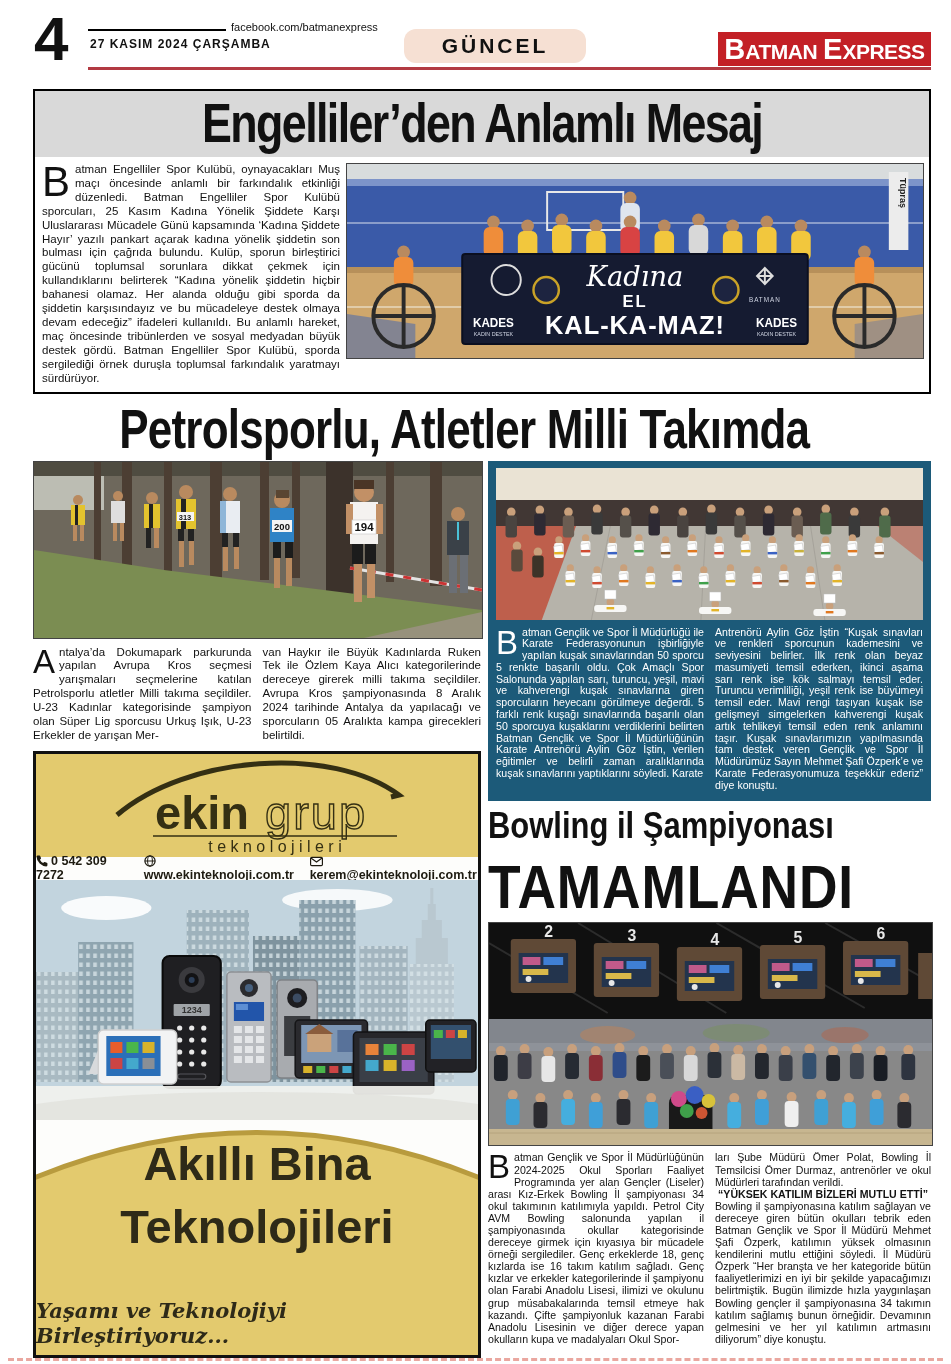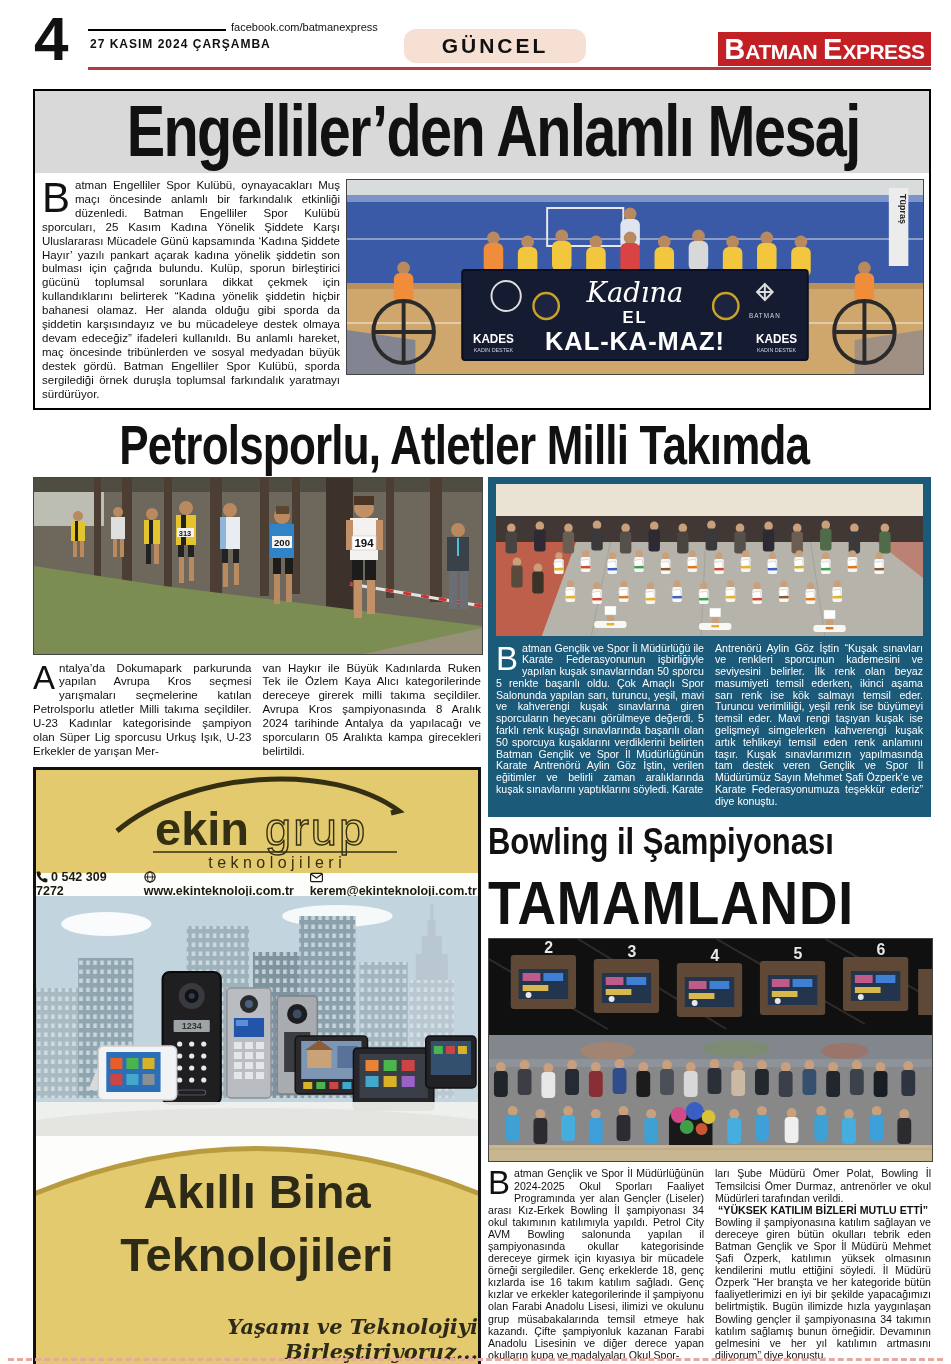--- a/index.html
+++ b/index.html
@@ -23,21 +23,21 @@
   .content{padding:0 20px 0 33px;}
   .condense{display:inline-block;transform:scaleX(0.8);transform-origin:center;white-space:nowrap;}
   .condense-left{display:inline-block;transform:scaleX(0.86);transform-origin:left;white-space:nowrap;}
   .bodytxt{font-size:11.5px;line-height:13.9px;text-align:justify;}
   .dropcap{float:left;font-size:42px;line-height:34px;padding:2px 5px 0 0;font-weight:400;}
   .dropcap.small{font-size:33px;line-height:27px;padding-right:4px;}
   svg.photo{display:block;border:1px solid #444;background:#888;}
   
   .art1{border:2px solid #000;margin-top:1px;}
   .art1-head{background:#d9d9d9;text-align:center;padding:4px 0 6px 0;}
-  .art1-head h1{margin:0;font-size:72px;font-weight:900;letter-spacing:-2px;line-height:1.0;}
+  .art1-head h1{margin:0;font-size:56px;font-weight:900;letter-spacing:-2px;line-height:1.0;}
   .art1-body{display:flex;background:#fff;padding:6px 5px 6px 7px;gap:6px;}
   .art1-text{width:298px;flex:none;}
   .art1-photo{flex:1;}
   
   .art2-head{margin:8px 0 4px 0;}
   .art2-head h2{margin:0;font-size:55px;font-weight:900;letter-spacing:-1px;line-height:1;}
   .cols-row{display:flex;gap:7px;align-items:flex-start;}
   .leftcol{width:448px;flex:none;}
   .rightcol{width:443px;flex:none;}
   .twocol{display:flex;gap:11px;margin-top:7px;}
@@ -48,23 +48,23 @@
   .karate .bodytxt{font-size:10.6px;line-height:11.8px;}
   .karate .dropcap{color:#fff;}
   .karate svg.photo{border:none;}
   
   .ad{border:3px solid #111;margin-top:8px;height:601px;background:#e3ca6e;position:relative;overflow:hidden;}
   .ad-logo{height:103px;display:flex;align-items:center;justify-content:center;border-radius:16px;}
   .ad-contact{background:#fdfdfb;height:23px;display:flex;align-items:center;justify-content:center;gap:14px;
               font-size:12.5px;font-weight:bold;color:#1d1a10;}
   .ad-contact .ic{display:inline-block;vertical-align:-2px;margin-right:3px;}
   .ad-curve-sec{position:relative;height:232px;background:#fdfdfb;}
-  .ad-title{position:absolute;left:0;right:0;top:24px;text-align:center;font-size:47px;font-weight:900;
+  .ad-title{position:absolute;left:0;right:0;top:12px;text-align:center;font-size:47px;font-weight:900;
             color:#2e2a18;line-height:1.35;}
-  .ad-slogan{position:absolute;left:0;right:0;top:178px;text-align:right;
+  .ad-slogan{position:absolute;left:0;right:0;top:178px;text-align:left;
              font-family:"DejaVu Serif",serif;font-style:italic;font-weight:bold;font-size:21px;color:#2e2a18;}
   
   .bowl-h1{margin:6px 0 12px 0;font-size:36px;font-weight:700;line-height:1.05;}
   .bowl-h2{margin:0 0 4px 0;font-size:62px;font-weight:900;letter-spacing:1px;line-height:1.0;text-decoration:underline;}
   .bowl-text{font-size:10.6px;line-height:12.1px;text-align:justify;}
   .bowl-sub{text-align:center;font-weight:bold;}
   .cutline{position:absolute;left:8px;right:8px;bottom:3px;border-top:3px dashed #eaa7a0;}
 </style>
 </head>
 <body>

